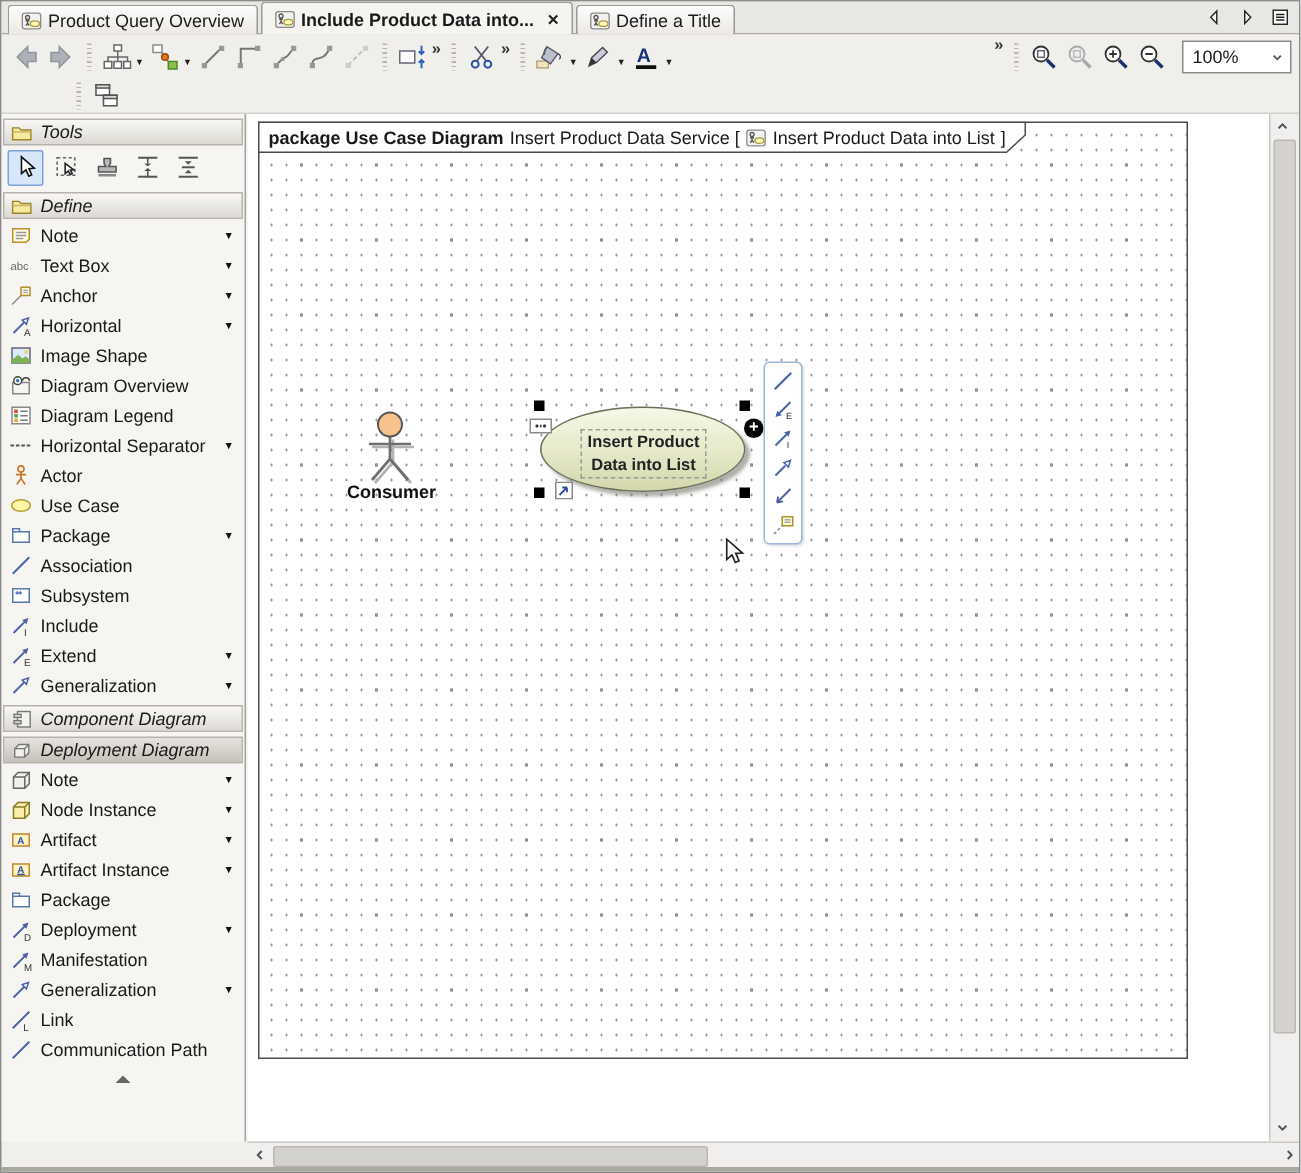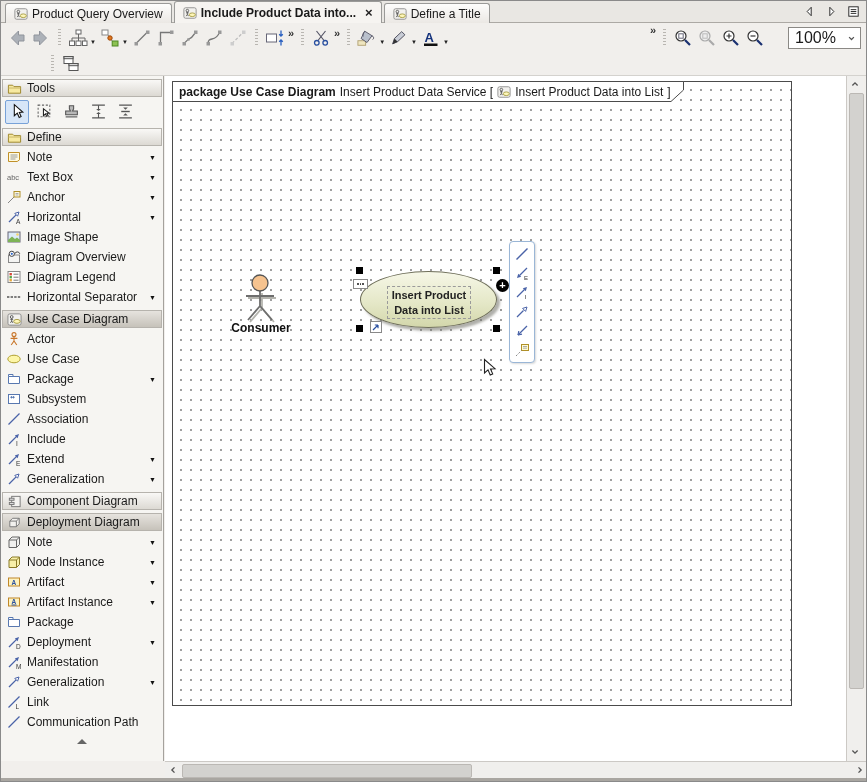--- a/index.html
+++ b/index.html
@@ -24,27 +24,27 @@
            display:flex;align-items:center;padding-left:4px;box-sizing:border-box;}
   .toolbar2{position:absolute;left:0;top:52px;width:100%;height:23px;background:#f1efec;
             border-bottom:1px solid #d4d2ce;display:flex;align-items:center;box-sizing:border-box;}
   .grip{width:3px;height:18px;margin:0 5px;background:repeating-linear-gradient(#b9b6b1 0 1px,transparent 1px 3px);}
   .tbtn{width:24px;height:24px;display:flex;align-items:center;justify-content:center;border-radius:2px;}
   .tbtn svg{width:20px;height:20px;}
   .dd{font-size:6px;color:#222;margin:8px 2px 0 0;}
   .ov{font-size:11px;font-weight:bold;color:#333;align-self:flex-start;margin:1px 2px 0 1px;}
   .tb-right{position:absolute;right:5px;top:0;height:30px;display:flex;align-items:center;}
   .combo{display:flex;align-items:center;justify-content:space-between;width:62px;height:20px;
-         background:#fff;border:1px solid #8b8985;font-size:16px;padding:0 3px 0 6px;margin-left:21px;}
+         background:#fff;border:1px solid #8b8985;font-size:12px;padding:0 3px 0 6px;margin-left:8px;}
   .combo .icon svg{width:11px;height:11px;}
   
   .palette{position:absolute;left:0;top:75px;width:163px;height:685px;background:#f6f5f2;
            border-right:1px solid #a5a29d;box-sizing:border-box;overflow:hidden;}
   .phead{display:flex;align-items:center;gap:5px;height:16px;margin:3px 1px 1px 1px;padding:0 4px;
-         font-size:12px;background:linear-gradient(#f9f8f6,#dcd9d3);border:1px solid #b6b3ad;cursor:default;}
+         font-size:12px;background:linear-gradient(#f9f8f6,#dcd9d3);border:1px solid #b6b3ad;cursor:default;font-style:italic;}
   .phead.sel{background:linear-gradient(#e6e3de,#c6c2ba);}
   .phead .icon svg{width:15px;height:15px;}
   .toolrow{display:flex;align-items:center;gap:3px;height:25px;padding:1px 4px;}
   .tbtn2{width:22px;height:22px;display:flex;align-items:center;justify-content:center;
          border:1px solid transparent;border-radius:2px;}
   .tbtn2.sel{background:#d7e6f8;border:1px solid #78a2d8;}
   .tbtn2 svg{width:17px;height:17px;}
   .prow{display:flex;align-items:center;gap:5px;height:20px;padding:0 7px 0 5px;font-size:12px;
         white-space:nowrap;cursor:default;}
   .prow .icon svg{width:16px;height:16px;}
@@ -508,31 +508,20 @@
       </div>
       <div class="prow">
         <span class="icon">
           <svg viewBox="0 0 16 16">
             <path d="M1 8 h2.4 M4.6 8 h2.4 M8.2 8 h2.4 M11.8 8 h2.4" stroke="#555" stroke-width="1.4"></path>
           </svg>
         </span>
         <span>Horizontal Separator</span>
         <span class="pdd">▼</span>
       </div>
-      <div class="phead sel">
-        <span class="icon">
-          <svg viewBox="0 0 16 16">
-            <rect x="1" y="2" width="14" height="12" rx="2" fill="#f2f1ee" stroke="#8a8a8a"></rect>
-            <circle cx="5" cy="5.3" r="1.5" fill="none" stroke="#555"></circle>
-            <path d="M5 6.8 V9.6 M3.5 7.8 H6.5 M5 9.6 L3.7 11.6 M5 9.6 L6.3 11.6" stroke="#555" fill="none"></path>
-            <ellipse cx="10.6" cy="10" rx="3.5" ry="2.1" fill="#fdf6b8" stroke="#a59a40"></ellipse>
-          </svg>
-        </span>
-        <span>Use Case Diagram</span>
-      </div>
       <div class="prow">
         <span class="icon">
           <svg viewBox="0 0 16 16">
             <circle cx="8" cy="3.6" r="2" fill="none" stroke="#c8762a" stroke-width="1.1"></circle>
             <path d="M8 5.6 V10 M4.6 7.4 H11.4 M8 10 L5.2 14 M8 10 L10.8 14" fill="none" stroke="#c8762a" stroke-width="1.1"></path>
           </svg>
         </span>
         <span>Actor</span>
       </div>
       <div class="prow">
@@ -548,33 +537,33 @@
           <svg viewBox="0 0 16 16">
             <path d="M2.5 5.5 V3.5 H7 V5.5 M2.5 5.5 H13.5 V12.5 H2.5 Z" fill="#fff" stroke="#5878b0"></path>
           </svg>
         </span>
         <span>Package</span>
         <span class="pdd">▼</span>
       </div>
       <div class="prow">
         <span class="icon">
           <svg viewBox="0 0 16 16">
+            <path d="M2.5 13.5 L13.5 2.5" stroke="#4a63a8" stroke-width="1.3"></path>
+          </svg>
+        </span>
+        <span>Association</span>
+      </div>
+      <div class="prow">
+        <span class="icon">
+          <svg viewBox="0 0 16 16">
             <rect x="2.5" y="3.5" width="11" height="9" fill="#fff" stroke="#5878b0"></rect>
             <path d="M5.5 5.2 v2.2 M7.5 5.2 v2.2 M4.3 6.3 h4.4" stroke="#5878b0" fill="none"></path>
           </svg>
         </span>
         <span>Subsystem</span>
-      </div>
-      <div class="prow">
-        <span class="icon">
-          <svg viewBox="0 0 16 16">
-            <path d="M2.5 13.5 L13.5 2.5" stroke="#4a63a8" stroke-width="1.3"></path>
-          </svg>
-        </span>
-        <span>Association</span>
       </div>
       <div class="prow">
         <span class="icon">
           <svg viewBox="0 0 16 16">
             <path d="M3 13 L10.6 5.4" stroke="#4a63a8" stroke-width="1.3" fill="none"></path>
             <path d="M13 3 L8.8 4.4 L11.6 7.2 Z" fill="#4a63a8"></path>
             <text x="10" y="15" font-size="6.5" font-family="Liberation Sans,sans-serif" fill="#333">I</text>
           </svg>
         </span>
         <span>Include</span>

